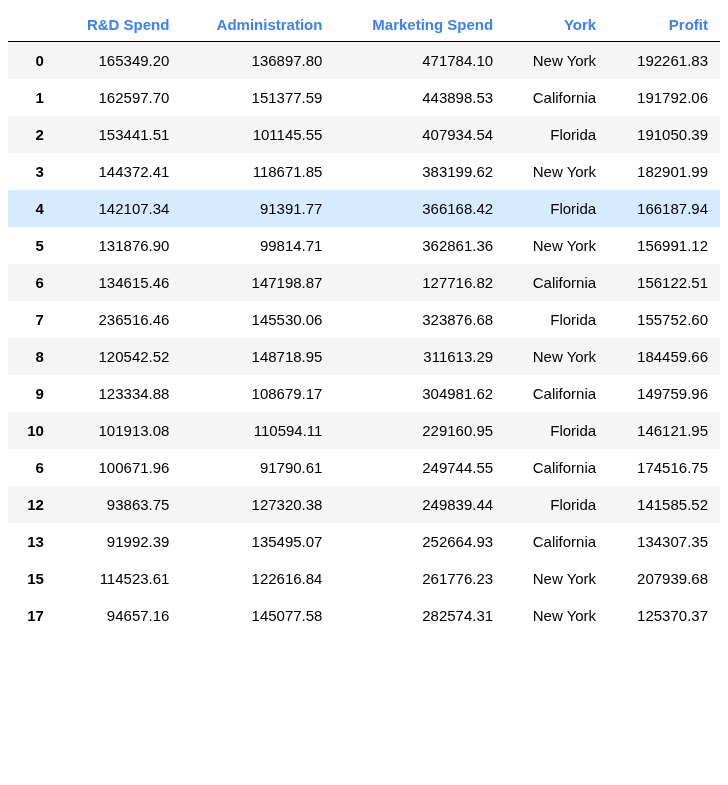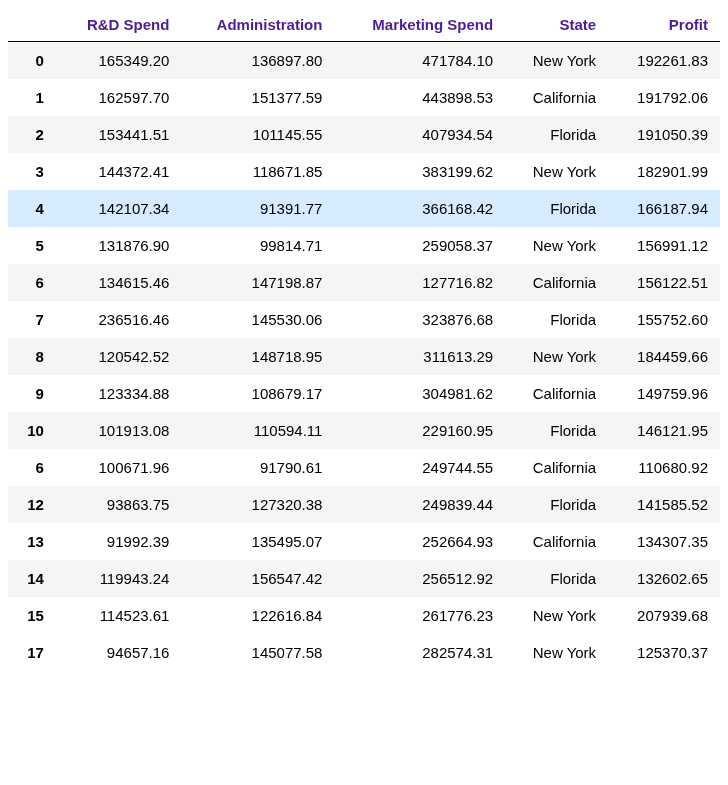--- a/index.html
+++ b/index.html
@@ -16,21 +16,21 @@
     table {
       border-collapse: collapse;
       width: 100%;
       font-size: 15px;
     }
     thead th {
       font-weight: 700;
       text-align: right;
       padding: 8px 12px;
       border-bottom: 1.5px solid #000000;
-      color: #4c1d95;
+      color: #3b82f6;
       white-space: nowrap;
     }
     thead th.corner {
       border-bottom: 1.5px solid #000000;
     }
     tbody th {
       font-weight: 700;
       text-align: right;
       padding: 10px 12px;
       color: #000000;
@@ -56,21 +56,21 @@
 </head>
 <body>
 
 <table>
   <thead>
     <tr>
       <th class="corner"></th>
       <th>R&amp;D Spend</th>
       <th>Administration</th>
       <th>Marketing Spend</th>
-      <th>State</th>
+      <th>York</th>
       <th>Profit</th>
     </tr>
   </thead>
   <tbody id="tbody">
   <tr class="even">
         <th>0</th>
         <td>165349.20</td>
         <td>136897.80</td>
         <td>471784.10</td>
         <td>New York</td>
@@ -105,21 +105,21 @@
         <td>142107.34</td>
         <td>91391.77</td>
         <td>366168.42</td>
         <td>Florida</td>
         <td>166187.94</td>
       </tr>
       <tr class="odd">
         <th>5</th>
         <td>131876.90</td>
         <td>99814.71</td>
-        <td>259058.37</td>
+        <td>362861.36</td>
         <td>New York</td>
         <td>156991.12</td>
       </tr>
       <tr class="even">
         <th>6</th>
         <td>134615.46</td>
         <td>147198.87</td>
         <td>127716.82</td>
         <td>California</td>
         <td>156122.51</td>
@@ -155,46 +155,38 @@
         <td>229160.95</td>
         <td>Florida</td>
         <td>146121.95</td>
       </tr>
       <tr class="odd">
         <th>6</th>
         <td>100671.96</td>
         <td>91790.61</td>
         <td>249744.55</td>
         <td>California</td>
-        <td>110680.92</td>
+        <td>174516.75</td>
       </tr>
       <tr class="even">
         <th>12</th>
         <td>93863.75</td>
         <td>127320.38</td>
         <td>249839.44</td>
         <td>Florida</td>
         <td>141585.52</td>
       </tr>
       <tr class="odd">
         <th>13</th>
         <td>91992.39</td>
         <td>135495.07</td>
         <td>252664.93</td>
         <td>California</td>
         <td>134307.35</td>
       </tr>
-      <tr class="even">
-        <th>14</th>
-        <td>119943.24</td>
-        <td>156547.42</td>
-        <td>256512.92</td>
-        <td>Florida</td>
-        <td>132602.65</td>
-      </tr>
       <tr class="odd">
         <th>15</th>
         <td>114523.61</td>
         <td>122616.84</td>
         <td>261776.23</td>
         <td>New York</td>
         <td>207939.68</td>
       </tr>
       <tr class="odd">
         <th>17</th>

